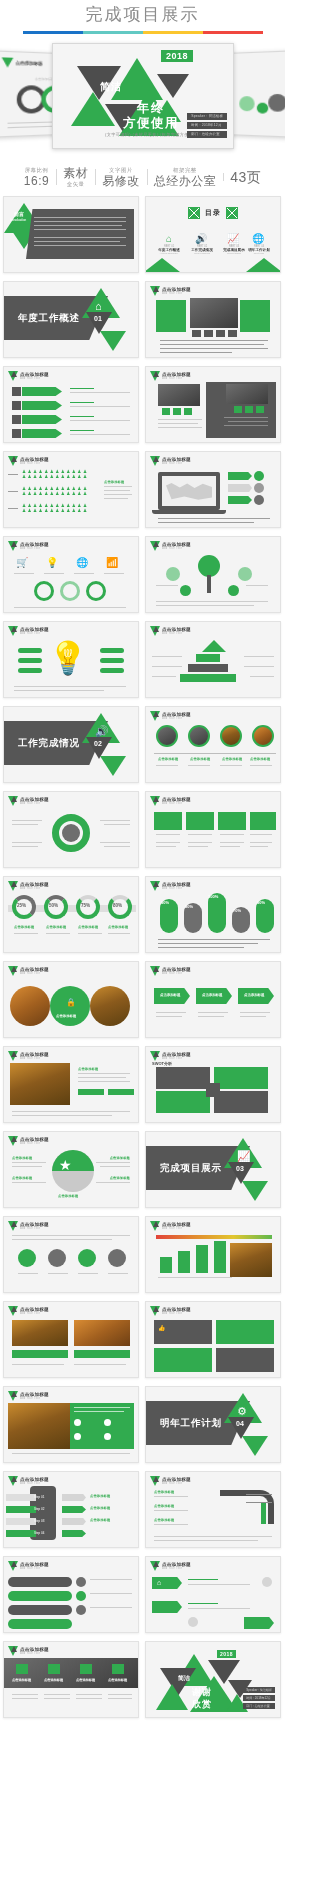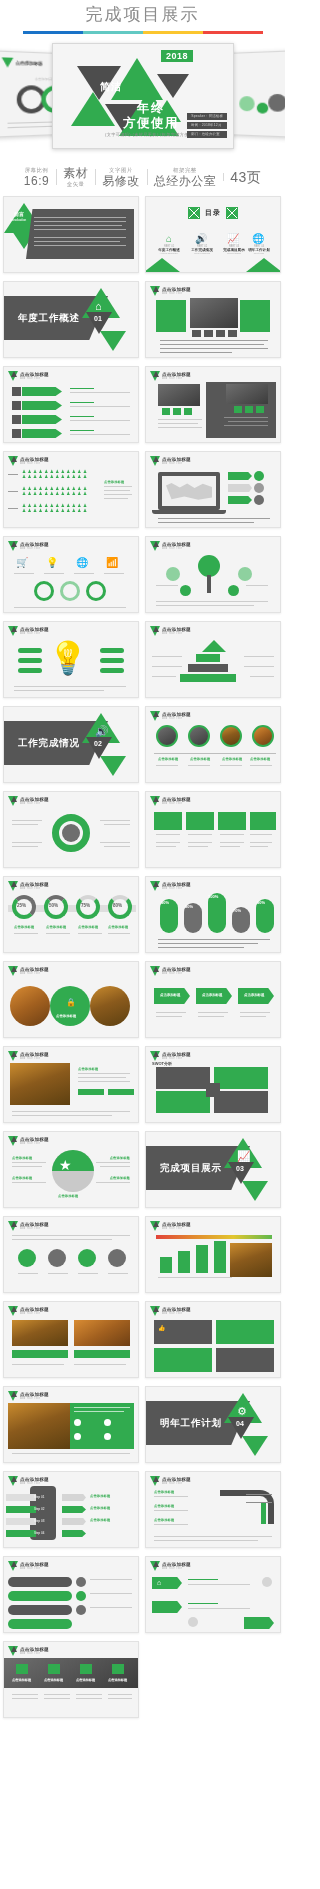--- a/index.html
+++ b/index.html
@@ -888,14 +888,32 @@
     <div class="txl" style="left:8px;top:52px;width:26px"></div>
     <div class="txl" style="left:8px;top:56px;width:26px"></div>
     <div class="txl" style="left:40px;top:52px;width:26px"></div>
     <div class="txl" style="left:40px;top:56px;width:26px"></div>
     <div class="txl" style="left:72px;top:52px;width:26px"></div>
     <div class="txl" style="left:72px;top:56px;width:26px"></div>
     <div class="txl" style="left:104px;top:52px;width:24px"></div>
     <div class="txl" style="left:104px;top:56px;width:24px"></div>
   </div>
 
+  <div class="slide">
+    <div class="tri tri-up" style="--w:20px;--h:32px;--c:#31ab4f;left:28px;top:12px"></div>
+    <div class="tri tri-down" style="--w:18px;--h:28px;--c:#4d4d4d;left:14px;top:26px"></div>
+    <div class="tri tri-up" style="--w:16px;--h:26px;--c:#31ab4f;left:10px;top:42px"></div>
+    <div class="tri tri-up" style="--w:24px;--h:36px;--c:#31ab4f;left:44px;top:34px"></div>
+    <div class="tri tri-down" style="--w:16px;--h:24px;--c:#4d4d4d;left:62px;top:18px"></div>
+    <div class="tri tri-down" style="--w:12px;--h:18px;--c:#4d4d4d;left:82px;top:38px"></div>
+    <div class="tri tri-up" style="--w:11px;--h:18px;--c:#31ab4f;left:80px;top:52px"></div>
+    <div class="cv-year" style="right:44px;top:8px;font-size:5px;padding:1px 3px">2018</div>
+    <div style="position:absolute;left:32px;top:32px;color:#fff;font-size:6px;font-weight:bold;z-index:9">简洁</div>
+    <div style="position:absolute;left:46px;top:44px;color:#fff;font-size:9px;font-weight:bold;z-index:9;letter-spacing:1px">谢谢</div>
+    <div style="position:absolute;left:46px;top:56px;color:#fff;font-size:9px;font-weight:bold;z-index:9;letter-spacing:1px">欣赏</div>
+    <div class="end-note">
+      <span>Speaker : 简洁模板</span>
+      <span>时间 : 2018年12月</span>
+      <span>部门 : 总经办公室</span>
+    </div>
+  </div>
 
 </div>
 
 </body></html>

